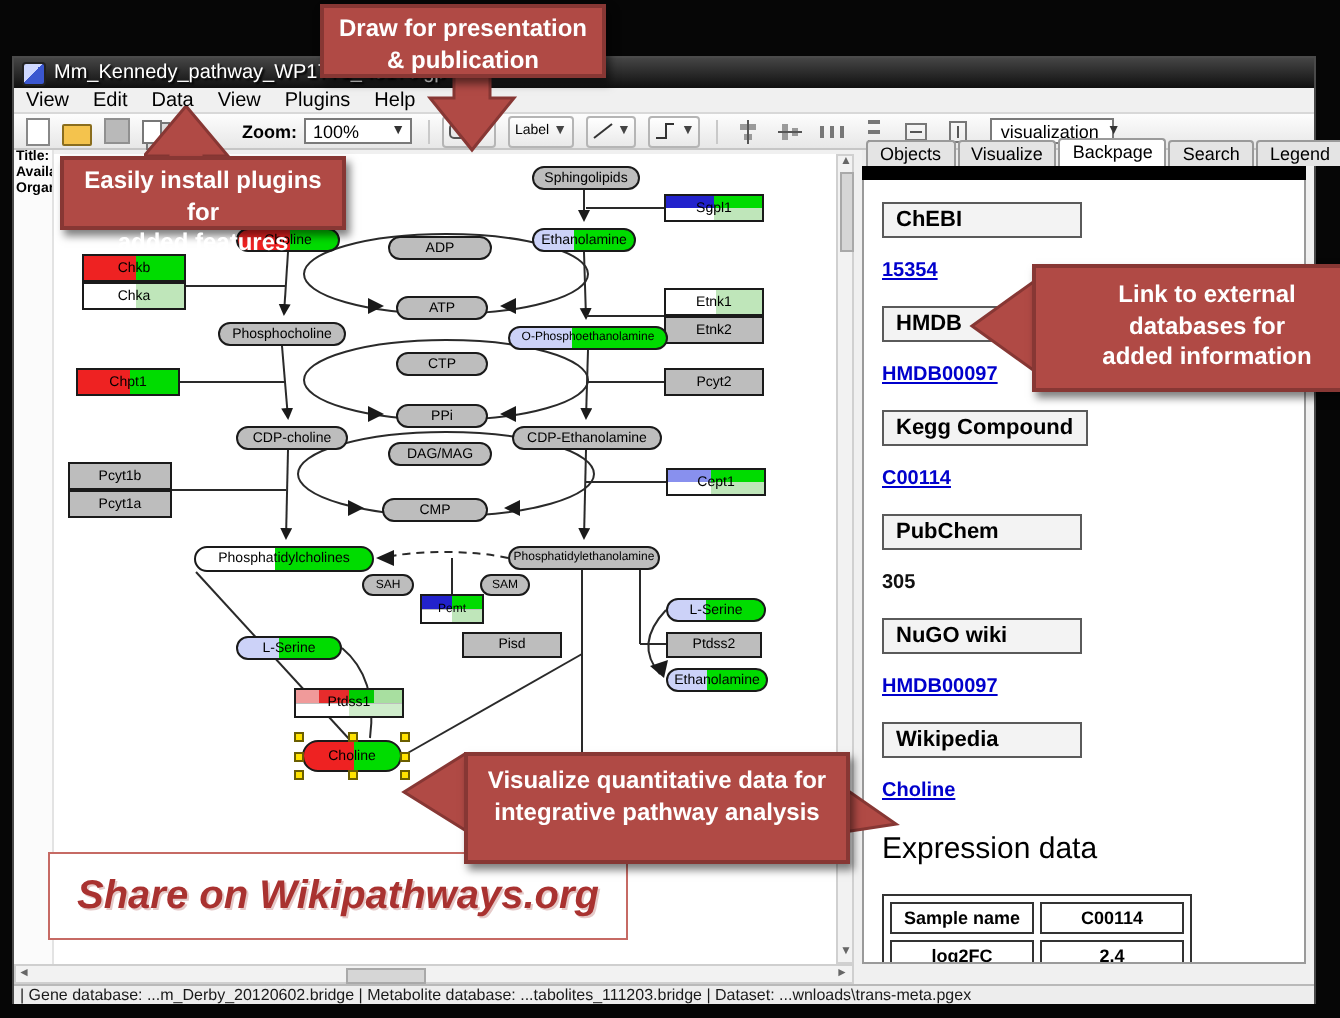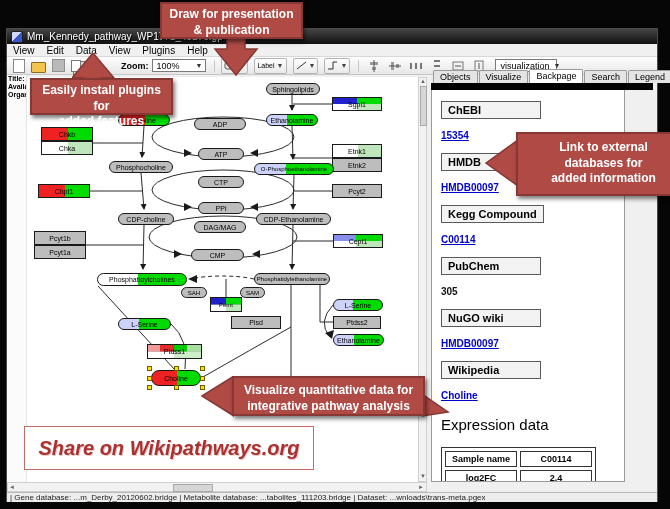--- a/index.html
+++ b/index.html
@@ -50,21 +50,21 @@
   
   #vscroll{position:absolute;left:411px;top:48px;width:9px;height:405px;background:#f2f2f2;border:1px solid #d0d0d0;box-sizing:border-box;font-size:5px;color:#555;text-align:center;}
   #vscroll .thumb{position:absolute;left:1px;top:8px;width:5px;height:38px;background:#d6d6d6;border:1px solid #a9a9a9;}
   #hscroll{position:absolute;left:0;top:453px;width:420px;height:10px;background:#f2f2f2;border:1px solid #cfcfcf;box-sizing:border-box;font-size:5px;color:#555;}
   #hscroll .thumb{position:absolute;left:165px;top:1px;width:38px;height:6px;background:#d6d6d6;border:1px solid #a9a9a9;}
   .sbarrow{position:absolute;top:1px;font-size:6px;line-height:7px;color:#666;}
   
   #tabsrow{position:absolute;left:424px;top:46px;width:222px;height:15px;display:flex;align-items:flex-end;gap:1px;background:#ececec;border-bottom:7px solid #000000;box-sizing:border-box;padding-left:2px;}
   .tab{font-size:9px;border:1px solid #9a9a9a;border-bottom:none;background:#e4e4e4;padding:1px 6px;border-radius:2px 2px 0 0;}
   .tab.active{background:#fff;padding-bottom:2px;}
-  #panel{position:absolute;left:424px;top:61px;width:194px;height:392px;background:#fff;border:1px solid #9a9a9a;border-top:none;box-sizing:border-box;overflow:hidden;padding:10px 0 0 9px;}
+  #panel{position:absolute;left:424px;top:61px;width:222px;height:392px;background:#fff;border:1px solid #9a9a9a;border-top:none;box-sizing:border-box;overflow:hidden;padding:10px 0 0 9px;}
   .sect{margin-bottom:9px;}
   .shead{display:inline-block;min-width:86px;border:1px solid #5a5a5a;background:#f3f3f3;font-size:11px;font-weight:bold;padding:2px 6px;margin-bottom:6px;}
   .slink{font-size:10px;font-weight:bold;color:#0000cc;text-decoration:underline;}
   .sval{font-size:10px;font-weight:bold;color:#111;}
   #exprhead{font-size:15px;font-weight:normal;margin:13px 0 14px 0;}
   #geneid{font-size:9px;font-weight:bold;margin-bottom:3px;}
   table.expr{border:1px solid #333;border-spacing:3px;background:#fff;}
   table.expr td{border:1px solid #333;font-size:9px;font-weight:bold;text-align:center;width:66px;padding:2px 2px;}
   
   #statusbar{position:absolute;left:0;top:463px;width:100%;height:10px;background:#ededed;border-top:1px solid #b9b9b9;
@@ -358,21 +358,21 @@
 
   <div class="callout" style="left:516px;top:132px;width:175px;height:64px;padding-top:6px;">
     <div>Link  to external</div>
     <div>databases  for</div>
     <div>added information</div>
   </div>
   <svg class="coarrow" style="left:484px;top:138px;" width="34" height="48">
     <polygon points="2,25 34,2 34,48" fill="#b04a45" stroke="#873734" stroke-width="1.5"></polygon>
   </svg>
 
-  <div class="callout" style="left:232px;top:376px;width:193px;height:40px;padding-top:5px;">
+  <div class="callout" style="left:232px;top:376px;width:193px;height:56px;padding-top:5px;">
     <div>Visualize quantitative data  for</div>
     <div>integrative pathway analysis</div>
   </div>
   <svg class="coarrow" style="left:200px;top:376px;" width="34" height="42">
     <polygon points="2,20 34,0 34,40" fill="#b04a45" stroke="#873734" stroke-width="1.5"></polygon>
   </svg>
   <svg class="coarrow" style="left:422px;top:392px;" width="28" height="28">
     <polygon points="0,2 26,20 0,24" fill="#b04a45" stroke="#873734" stroke-width="1.5"></polygon>
   </svg>
 

